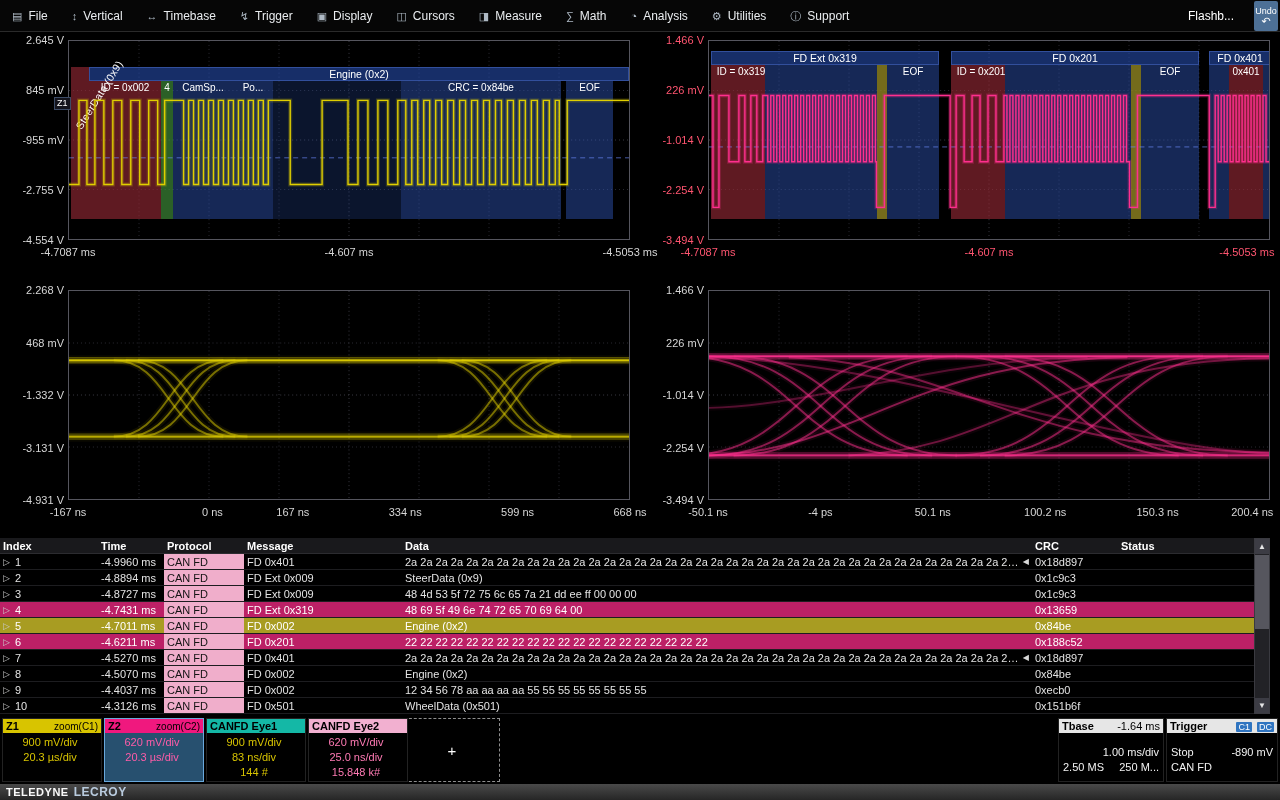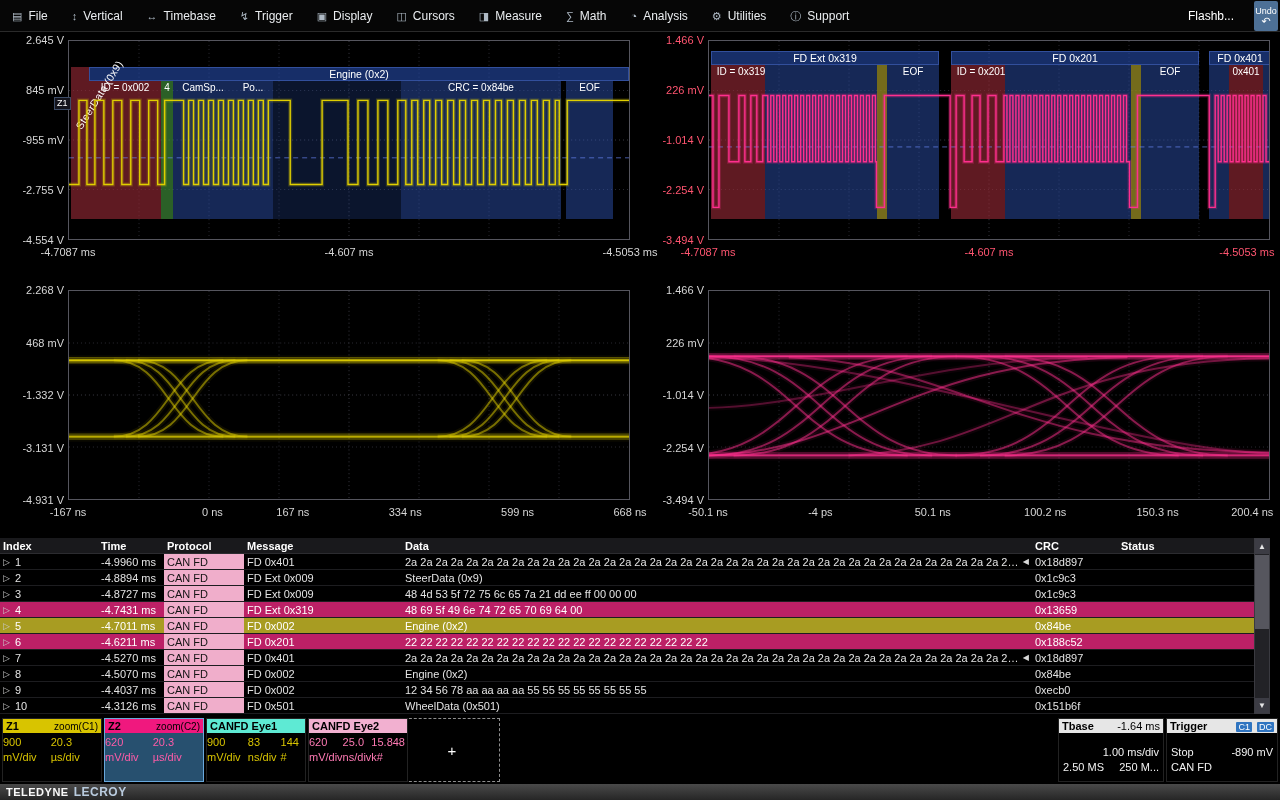--- a/index.html
+++ b/index.html
@@ -63,21 +63,21 @@
 #sb-down{bottom:0}
 #sb-thumb{position:absolute;left:0;top:16px;width:14px;height:74px;background:#56565e}
 
 
 #descriptors{position:absolute;left:0;top:718px;width:1280px;height:66px}
 .desc{position:absolute;top:0;width:100px;height:64px;background:#000;border:1px solid #222}
 .desc.selected{background:#27506f;border:1px solid #69a9dd}
 .dhdr{height:14px;display:flex;justify-content:space-between;align-items:center;padding:0 3px;color:#000;font-size:11px}
 .dhdr .dtitle{font-weight:bold}
 .dhdr .dsrc{font-size:10px}
-.dbody{display:flex;align-items:center;padding:2px 4px 0 0;font-size:11px;line-height:15px}
+.dbody{display:flex;flex-direction:column;align-items:center;padding:2px 4px 0 0;font-size:11px;line-height:15px}
 #add-box{position:absolute;left:404px;top:0;width:96px;height:64px;border:1px dashed #8f8f8f;display:flex;align-items:center;justify-content:center;color:#fff;font-size:15px}
 .infobox{position:absolute;top:0;height:64px;background:#000;border:1px solid #222}
 #tbase-box{left:1058px;width:106px}
 #trig-box{left:1166px;width:112px}
 .ihdr{height:14px;background:#e6e6e6;color:#000;display:flex;align-items:center;justify-content:space-between;padding:0 3px;font-size:11px}
 .ihdr .ilabel{font-weight:bold}
 .ibody{color:#f2f2f2;font-size:11px;line-height:15px;padding:12px 4px}
 .irow{display:flex;justify-content:space-between}
 .r{text-align:right}
 .badge{background:#2f74c0;color:#fff;font-size:9px;padding:0 2px;border-radius:1px;margin-left:2px}
@@ -626,21 +626,21 @@
       <div class="dhdr" style="background: rgb(240, 24, 126);">
         <span class="dtitle">Z2</span>
         <span class="dsrc">zoom(C2)</span>
       </div>
       <div class="dbody" style="color: rgb(255, 92, 168);">
         <div class="dline">620 mV/div</div>
         <div class="dline">20.3 µs/div</div>
       </div>
     </div>
     <div class="desc" style="left: 206px;">
-      <div class="dhdr" style="background: #5eead4;">
+      <div class="dhdr" style="background: #14b8a6;">
         <span class="dtitle">CANFD Eye1</span>
         <span class="dsrc"></span>
       </div>
       <div class="dbody" style="color: rgb(216, 196, 0);">
         <div class="dline">900 mV/div</div>
         <div class="dline">83 ns/div</div>
         <div class="dline">144 #</div>
       </div>
     </div>
     <div class="desc" style="left: 308px;">

